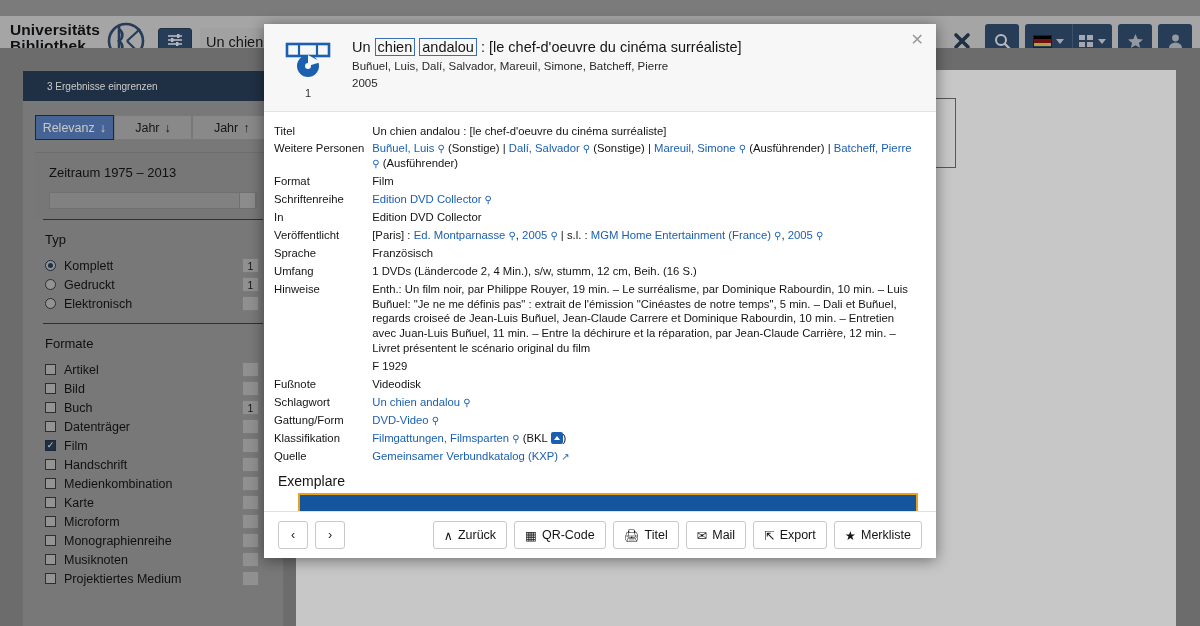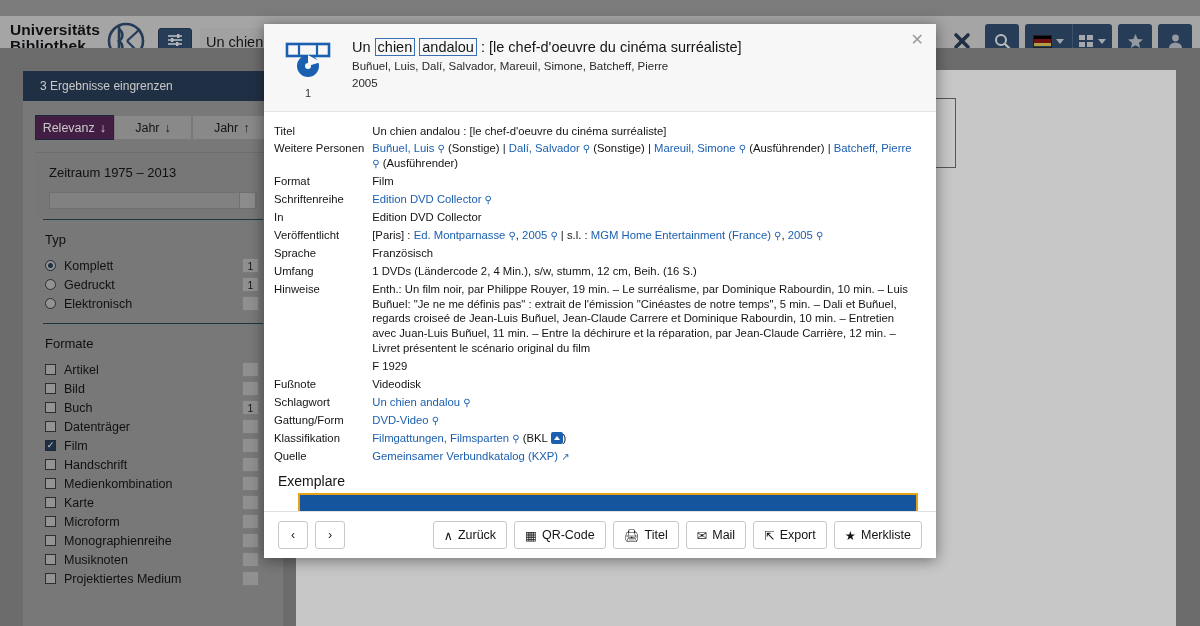--- a/index.html
+++ b/index.html
@@ -55,29 +55,29 @@
   .flag { width: 19px; height: 13px; border: 1px solid #2a2a2a; }
   .flag i { display: block; height: 33.33%; }
 
   .content { position: absolute; left: 0; top: 48px; width: 1200px; height: 578px; background: #8a8a8a; }
 
   .sidebar {
     position: absolute; left: 22px; top: 22px; width: 262px; height: 560px;
     background: #9a9a9a; border: 1px solid #8d8d8d;
   }
   .sb-head {
-    height: 30px; background: #1b3f6e; color: #fff; font-size: 12px;
-    display: flex; align-items: center; padding-left: 17px;
+    height: 30px; background: #1b3f6e; color: #fff; font-size: 10px;
+    display: flex; align-items: center; padding-left: 24px;
   }
   .sb-tabs { display: flex; margin: 14px 12px 0 12px; gap: 0; }
   .sb-tab {
     flex: 1; height: 25px; font-size: 12.5px; display: flex; align-items: center;
     justify-content: center; gap: 5px; background: #b0b0b0; border: 1px solid #9b9b9b; color: #1b1b1b;
   }
-  .sb-tab.active { background: #701a75; color: #fff; border-color: #17355c; }
+  .sb-tab.active { background: #3b82f6; color: #fff; border-color: #17355c; }
 
   .sb-panel { margin: 12px 12px 0 12px; background: #999; border-top: 1px solid #8c8c8c; padding: 12px 0 10px 0; }
   .sb-zeit { font-size: 13px; color: #141414; padding-left: 14px; }
   .sb-slider { margin: 12px 14px 0 14px; height: 17px; background: #a6a6a6; border: 1px solid #8f8f8f; position: relative; }
   .sb-slider .knob { position: absolute; right: 0; top: -1px; width: 17px; height: 17px; background: #b4b4b4; border: 1px solid #8f8f8f; }
 
   .sb-sec { margin: 0 20px; border-top: 1px solid #0c4a6e; padding: 12px 0 10px 0; }
   .sb-sec h4 { margin: 0 0 9px 2px; font-size: 13px; font-weight: normal; color: #131313; }
   .frow { display: flex; align-items: center; height: 19px; margin: 0 0 0 2px; font-size: 12.5px; color: #151515; }
   .frow .lbl { flex: 1; padding-left: 8px; }

